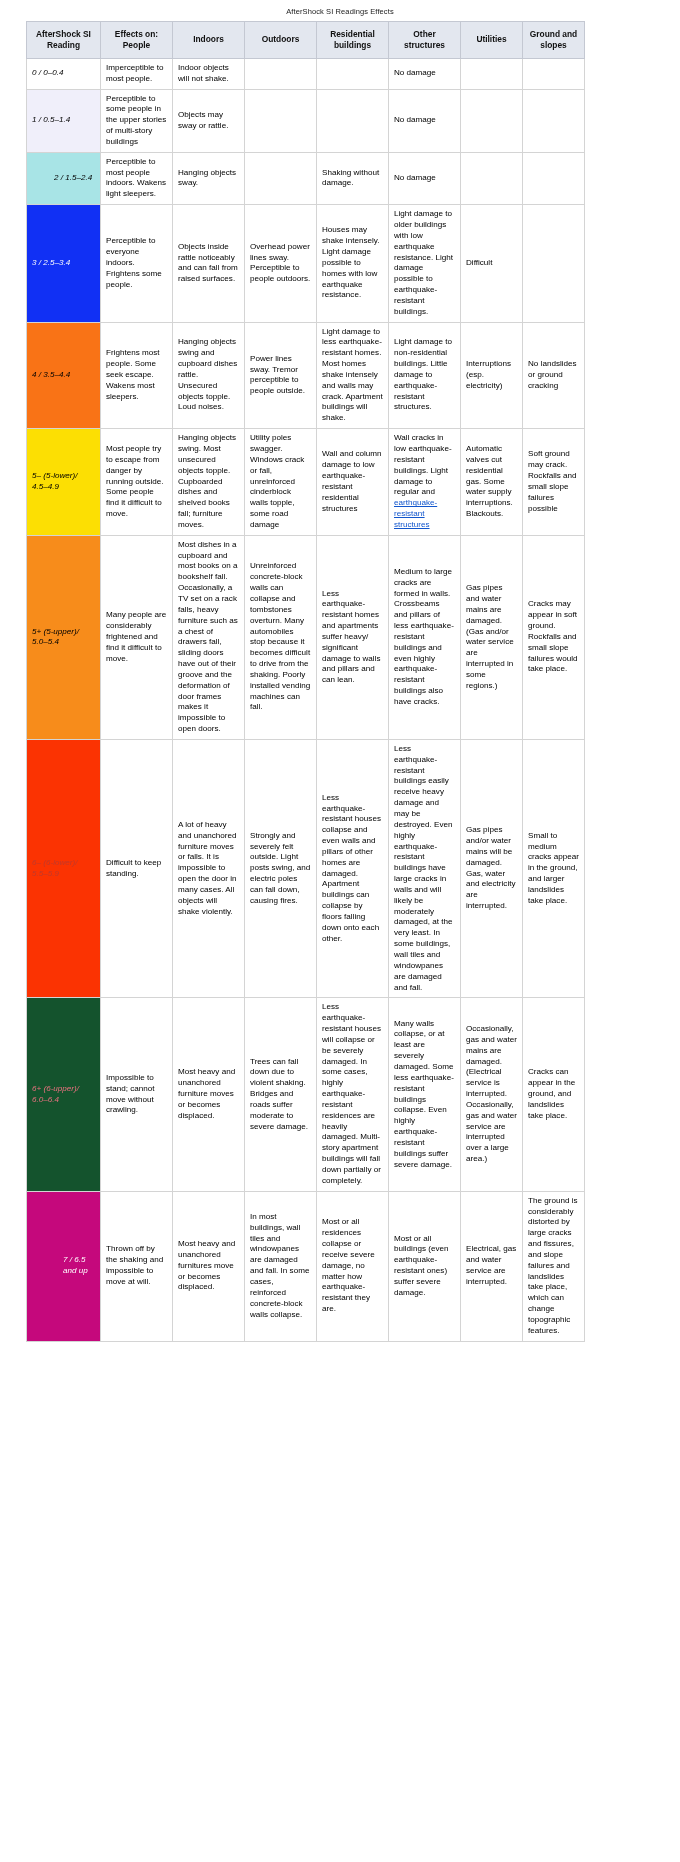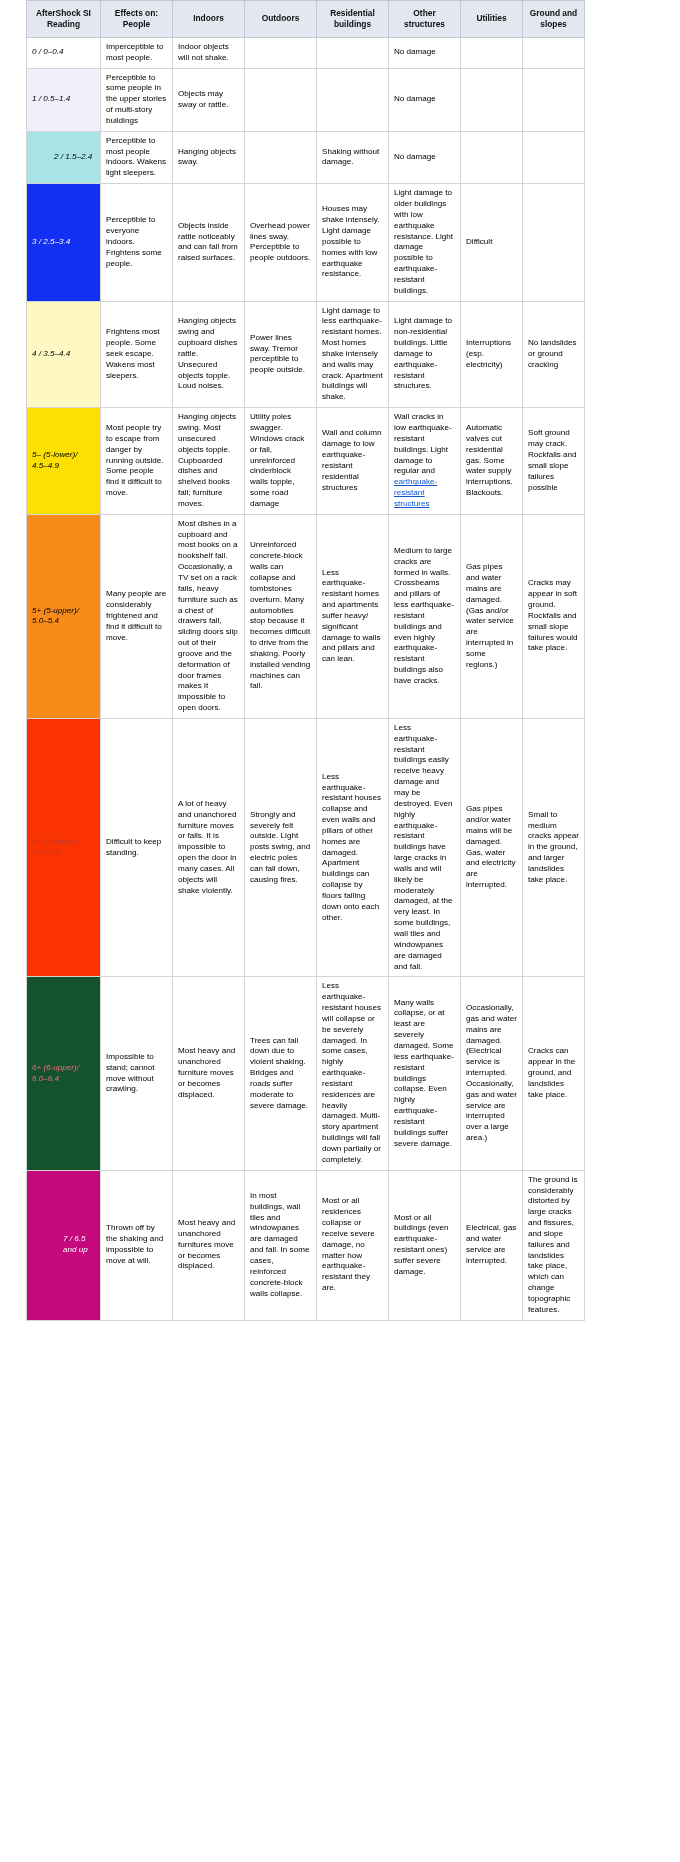--- a/index.html
+++ b/index.html
@@ -79,20 +79,21 @@
   col.c4 { width: 72px; }
   col.c5 { width: 72px; }
   col.c6 { width: 62px; }
   col.c7 { width: 62px; }
 </style>
 </head>
 <body>
 
 <div id="page">
 
+  <div class="sheet-title">AfterShock SI Readings Effects</div>
 
   <table class="grid">
     <colgroup>
       <col class="c0">
         <col class="c1">
         <col class="c2">
         <col class="c3">
       <col class="c4">
         <col class="c5">
         <col class="c6">
@@ -145,21 +146,21 @@
           <td class="sicell" style="background: rgb(17, 48, 244); color: rgb(255, 255, 255);">3 / 2.5–3.4</td>
           <td class="body-cell">Perceptible to everyone indoors. Frightens some people.</td>
           <td class="body-cell">Objects inside rattle noticeably and can fall from raised surfaces.</td>
           <td class="body-cell">Overhead power lines sway. Perceptible to people outdoors.</td>
           <td class="body-cell">Houses may shake intensely. Light damage possible to homes with low earthquake resistance.</td>
           <td class="body-cell">Light damage to older buildings with low earthquake resistance. Light damage possible to earthquake-resistant buildings.</td>
           <td class="body-cell">Difficult</td>
           <td class="body-cell"></td>
         </tr>
         <tr>
-          <td class="sicell" style="background: #fef9c3; color: rgb(0, 0, 0);">4 / 3.5–4.4</td>
+          <td class="sicell" style="background: #f97316; color: rgb(0, 0, 0);">4 / 3.5–4.4</td>
           <td class="body-cell">Frightens most people. Some seek escape. Wakens most sleepers.</td>
           <td class="body-cell">Hanging objects swing and cupboard dishes rattle. Unsecured objects topple. Loud noises.</td>
           <td class="body-cell">Power lines sway. Tremor perceptible to people outside.</td>
           <td class="body-cell">Light damage to less earthquake-resistant homes. Most homes shake intensely and walls may crack. Apartment buildings will shake.</td>
           <td class="body-cell">Light damage to non-residential buildings. Little damage to earthquake-resistant structures.</td>
           <td class="body-cell">Interruptions (esp. electricity)</td>
           <td class="body-cell">No landslides or ground cracking</td>
         </tr>
         <tr>
           <td class="sicell" style="background: rgb(252, 223, 3); color: rgb(0, 0, 0);">5– (5-lower)/ 4.5–4.9</td>
@@ -167,21 +168,21 @@
           <td class="body-cell">Hanging objects swing. Most unsecured objects topple. Cupboarded dishes and shelved books fall; furniture moves.</td>
           <td class="body-cell">Utility poles swagger. Windows crack or fall, unreinforced cinderblock walls topple, some road damage</td>
           <td class="body-cell">Wall and column damage to low earthquake-resistant residential structures</td>
           <td class="body-cell">Wall cracks in low earthquake-resistant buildings. Light damage to regular and <a class="inline-link" href="#">earthquake-resistant structures</a></td>
           <td class="body-cell">Automatic valves cut residential gas. Some water supply interruptions. Blackouts.</td>
           <td class="body-cell">Soft ground may crack. Rockfalls and small slope failures possible</td>
         </tr>
         <tr>
           <td class="sicell" style="background: rgb(247, 140, 27); color: rgb(0, 0, 0);">5+ (5-upper)/ 5.0–5.4</td>
           <td class="body-cell">Many people are considerably frightened and find it difficult to move.</td>
-          <td class="body-cell">Most dishes in a cupboard and most books on a bookshelf fall. Occasionally, a TV set on a rack falls, heavy furniture such as a chest of drawers fall, sliding doors slip out of their groove and the deformation of door frames makes it impossible to open doors.</td>
+          <td class="body-cell">Most dishes in a cupboard and most books on a bookshelf fall. Occasionally, a TV set on a rack falls, heavy furniture such as a chest of drawers fall, sliding doors have out of their groove and the deformation of door frames makes it impossible to open doors.</td>
           <td class="body-cell">Unreinforced concrete-block walls can collapse and tombstones overturn. Many automobiles stop because it becomes difficult to drive from the shaking. Poorly installed vending machines can fall.</td>
           <td class="body-cell">Less earthquake-resistant homes and apartments suffer heavy/ significant damage to walls and pillars and can lean.</td>
           <td class="body-cell">Medium to large cracks are formed in walls. Crossbeams and pillars of less earthquake-resistant buildings and even highly earthquake-resistant buildings also have cracks.</td>
           <td class="body-cell">Gas pipes and water mains are damaged. (Gas and/or water service are interrupted in some regions.)</td>
           <td class="body-cell">Cracks may appear in soft ground. Rockfalls and small slope failures would take place.</td>
         </tr>
         <tr>
           <td class="sicell" style="background: rgb(251, 51, 2); color: rgb(192, 57, 43);">6– (6-lower)/ 5.5–5.9</td>
           <td class="body-cell">Difficult to keep standing.</td>
           <td class="body-cell">A lot of heavy and unanchored furniture moves or falls. It is impossible to open the door in many cases. All objects will shake violently.</td>

